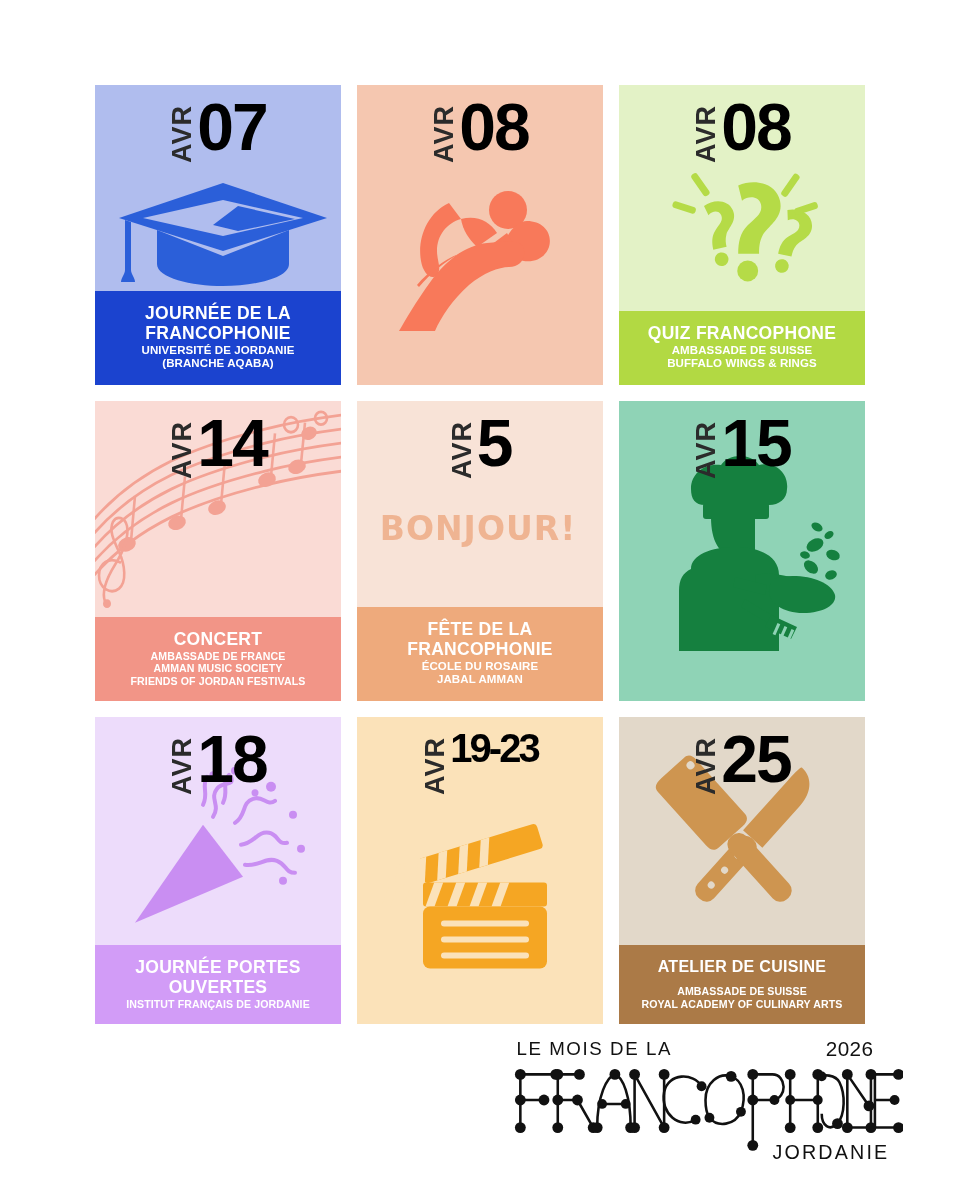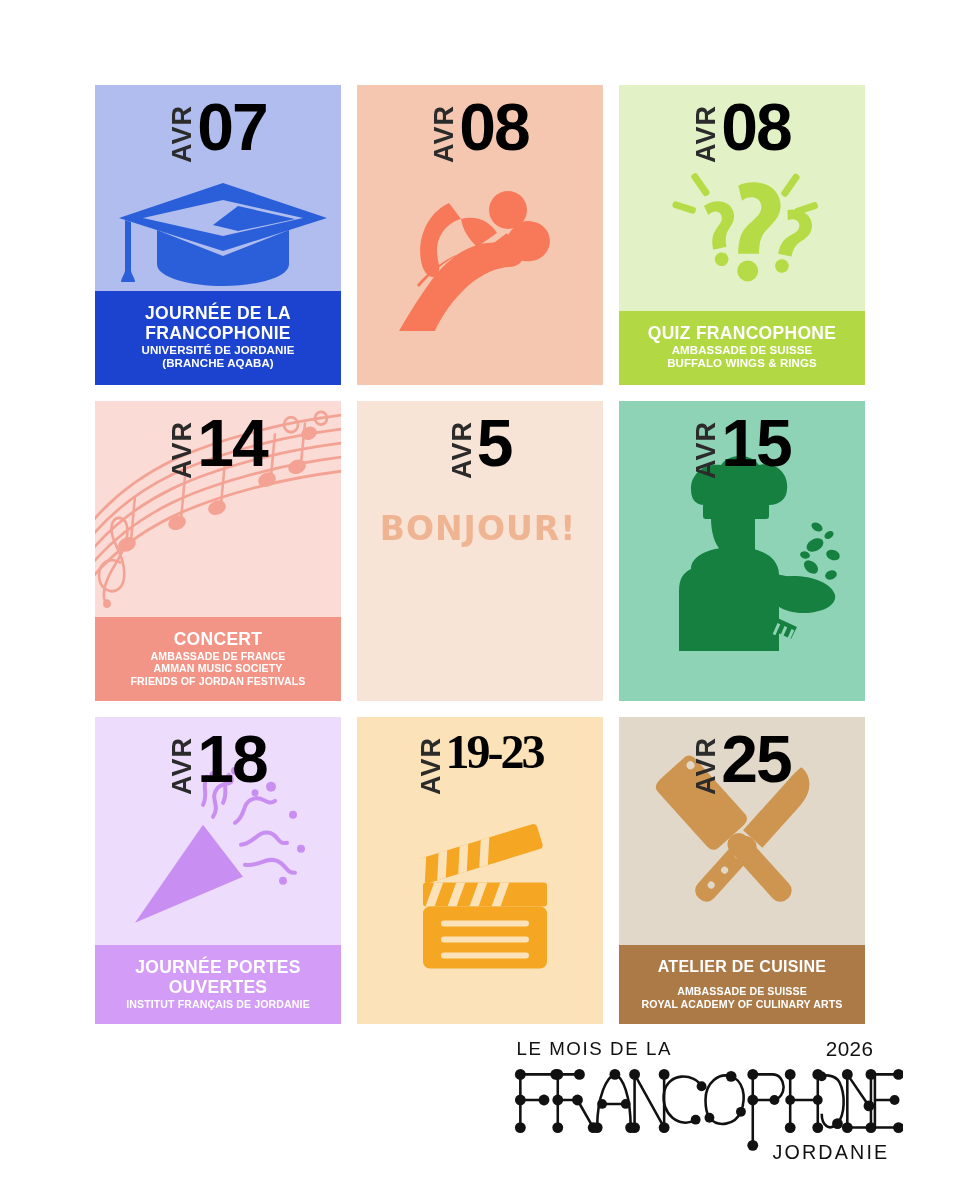--- a/index.html
+++ b/index.html
@@ -62,21 +62,21 @@
     font-family: "Liberation Sans", sans-serif;
   }
   .daynum {
     font-size: 66px;
     font-weight: 700;
     color: #000000;
     line-height: 0.86;
     letter-spacing: -2px;
     font-family: "Liberation Sans", sans-serif;
   }
-  .daynum.range { font-size: 48px; letter-spacing: -3px; font-family: Liberation Serif, serif; }
+  .daynum.range { font-size: 40px; letter-spacing: -3px; }
 
   .art {
     position: absolute;
     inset: 0;
     z-index: 2;
   }
   .art svg { width: 100%; height: 100%; display: block; }
 
   
   .card-band {
@@ -276,20 +276,27 @@
     </div>
 
     <div class="card">
       <div class="card-top" style="background:#f8e3d7">
         <div class="bonjour">
           <span>BONJOUR!</span>
         </div>
         <div class="date-block">
           <span class="avr">AVR</span>
           <span class="daynum">5</span>
+        </div>
+      </div>
+      <div class="card-band" style="background:#eeaa7c">
+        <div class="card-title">FÊTE DE LA FRANCOPHONIE</div>
+        <div class="card-sub">
+          <div>ÉCOLE DU ROSAIRE</div>
+          <div>JABAL AMMAN</div>
         </div>
       </div>
     </div>
 
     <div class="card">
       <div class="card-top" style="background:#8fd3b6">
         <div class="art">
           <svg viewBox="0 0 246 200" preserveAspectRatio="xMidYMid meet">
             <g fill="#15803f">
 

